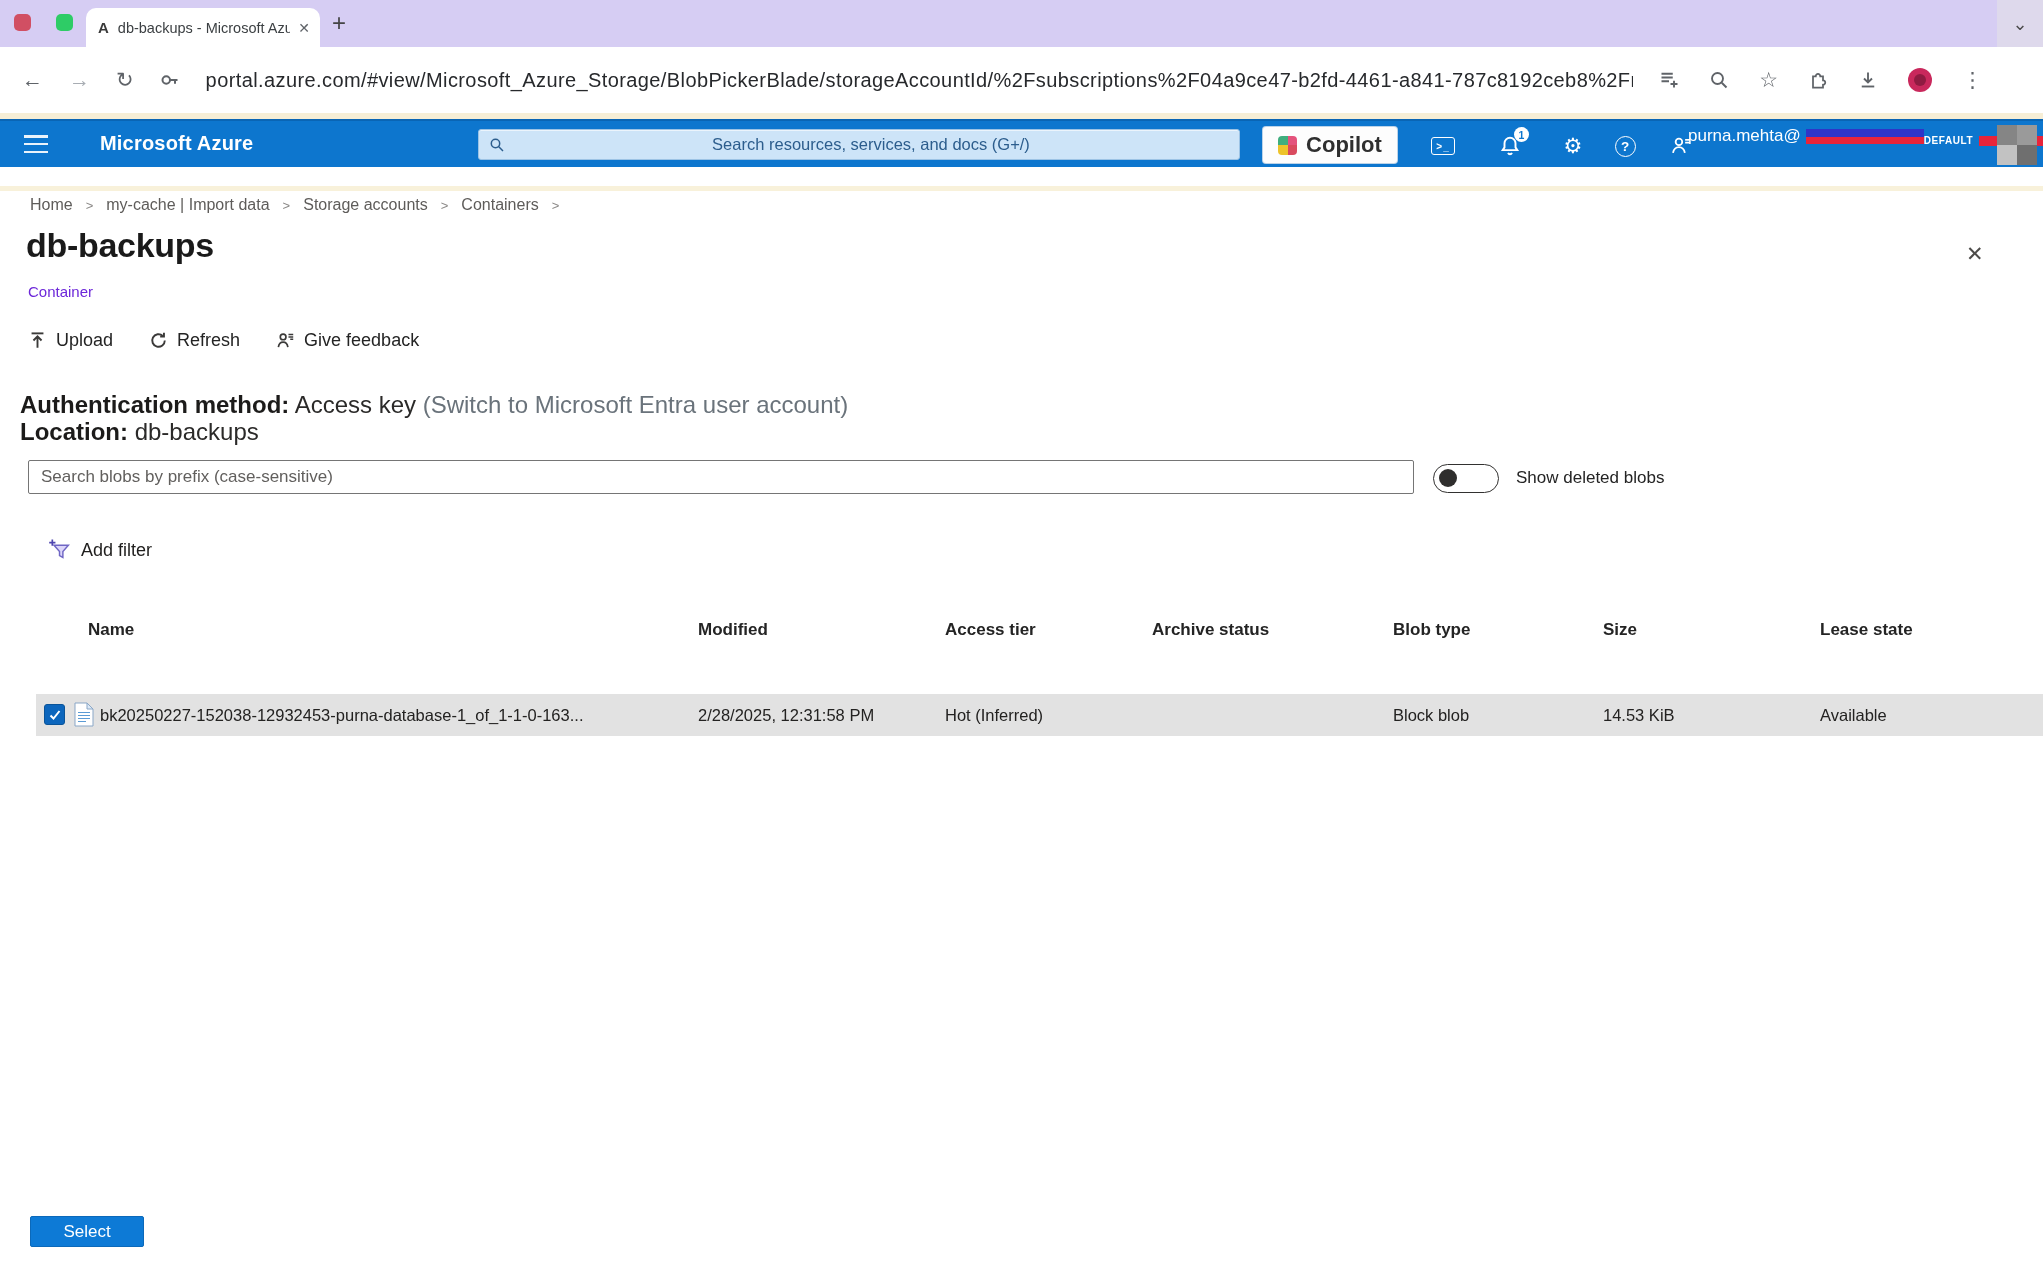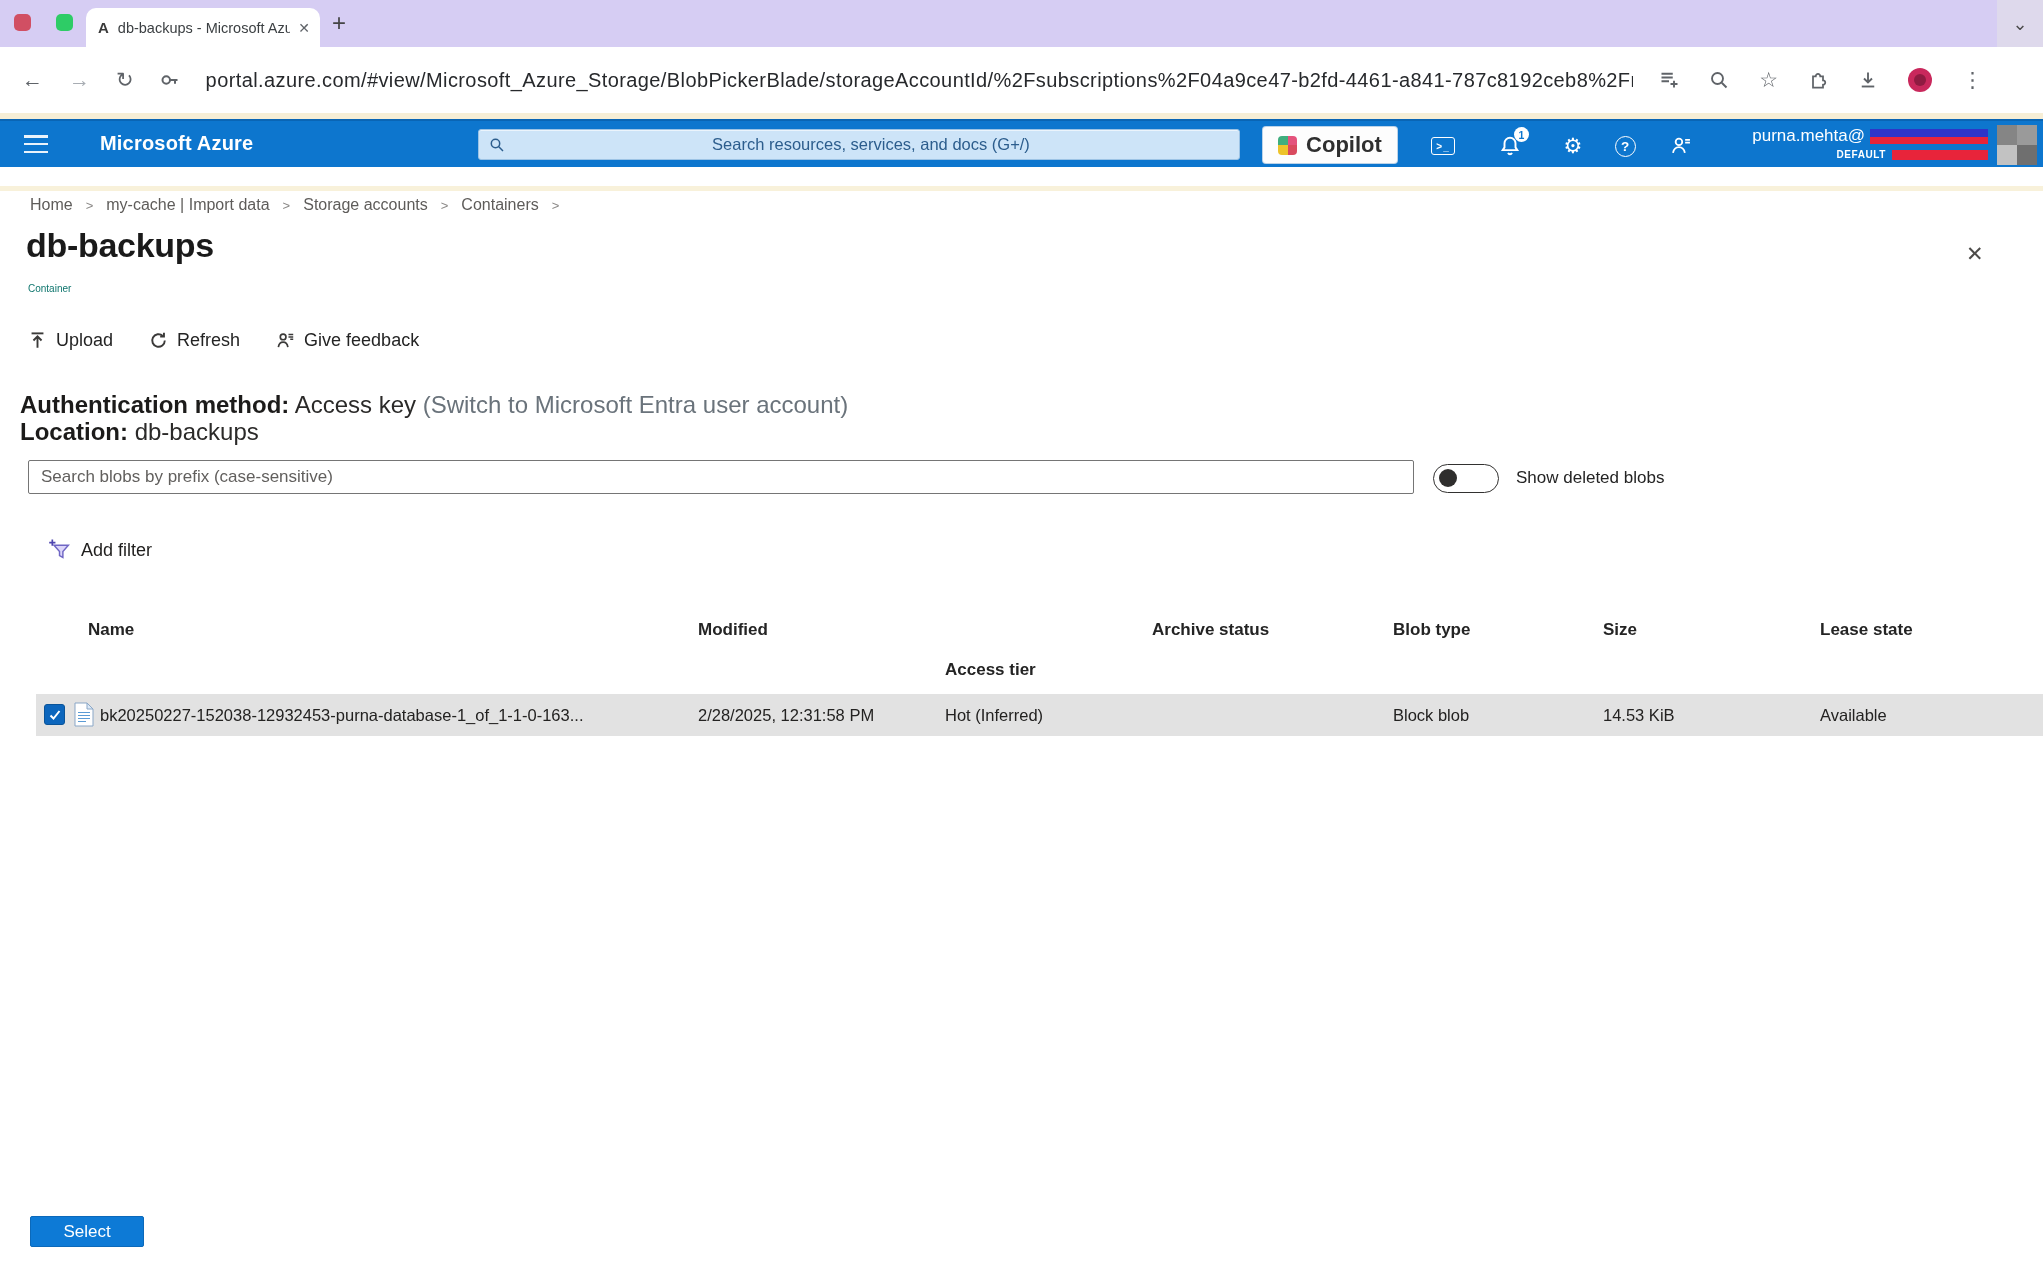--- a/index.html
+++ b/index.html
@@ -48,37 +48,37 @@
   .cplabel { font-size:22px; color:#2f2f2f; font-weight:600; }
   .azic { position:absolute; top:12px; width:26px; height:26px; display:flex; align-items:center; justify-content:center; color:#fff; }
   .cloudshell { left:1430px; }
   .cloudshell .termbox { width:24px; height:18px; border:1.6px solid #fff; border-radius:3px; font-size:10px; font-weight:bold; color:#fff; display:flex; align-items:center; justify-content:center; letter-spacing:1px; }
   .bellwrap { left:1497px; }
   .badge { position:absolute; top:-6px; right:-6px; width:15px; height:15px; border-radius:50%; background:#fff; color:#0d76ce; font-size:10.5px; font-weight:bold; display:flex; align-items:center; justify-content:center; }
   .gearic { left:1560px; font-size:21px; }
   .helpic { left:1612px; }
   .helpcirc { width:21px; height:21px; border:1.7px solid #fff; border-radius:50%; font-size:13.5px; font-weight:bold; color:#fff; display:flex; align-items:center; justify-content:center; }
   .fbic { left:1668px; }
-  .acct { position:absolute; right:55px; top:5px; width:300px; display:flex; flex-direction:column; align-items:flex-end; }
+  .acct { position:absolute; right:55px; top:5px; width:300px; display:flex; align-items:flex-end; }
   .acct .l1 { display:flex; align-items:center; gap:5px; }
   .acct .email { font-size:17px; color:#fff; }
   .redact1 { width:118px; height:15px; background:linear-gradient(#2e35c8 0 52%, #e8243a 52% 100%); }
   .acct .l2 { display:flex; align-items:center; gap:6px; margin-top:3px; }
   .acct .dir { font-size:10px; font-weight:bold; letter-spacing:0.6px; color:#fff; }
   .redact2 { width:96px; height:10px; background:#e8243a; }
   .pixavatar { position:absolute; right:6px; top:4px; width:40px; height:40px; background:
       conic-gradient(from 0deg at 50% 50%, #9a9a9a 0 25%, #6f6f6f 0 50%, #c2c2c2 0 75%, #858585 0 100%); }
 
   
   .breadcrumb { position:absolute; left:30px; top:196px; font-size:16px; color:#5e5c5a; display:flex; align-items:center; gap:13px; }
   .crumb { cursor:default; }
   .csep { color:#8a8886; font-size:13px; }
   .bladeclose { position:absolute; left:1966px; top:242px; font-size:21px; color:#4d4b49; }
   .pagetitle { position:absolute; left:26px; top:226px; font-size:34px; font-weight:600; color:#1a1a1a; letter-spacing:-0.3px; }
-  .subtitle { position:absolute; left:28px; top:283px; font-size:10px; color:#0f766e; }
+  .subtitle { position:absolute; left:28px; top:283px; font-size:15px; color:#6d28d9; }
 
   .toolbar { position:absolute; left:28px; top:330px; display:flex; align-items:center; gap:36px; }
   .tbtn { display:flex; align-items:center; gap:9px; font-size:18px; color:#242424; }
 
   .metaline { position:absolute; left:20px; font-size:24px; color:#2b2a29; }
   .metaline b { font-weight:bold; color:#1c1b1a; }
   .metaline .mlink { color:#6a737b; }
   .auth { top:391px; }
   .loc { top:418px; }
 
@@ -87,21 +87,21 @@
   .blobsearch input::placeholder { color:#615f5d; opacity:1; }
 
   .toggle { position:absolute; left:1433px; top:464px; width:66px; height:29px; border:1.6px solid #323130; border-radius:15px; background:#fff; }
   .knob { position:absolute; left:5px; top:4px; width:18px; height:18px; border-radius:50%; background:#2f2e2d; }
   .togglelabel { position:absolute; left:1516px; top:468px; font-size:17px; color:#242424; }
 
   .addfilter { position:absolute; left:48px; top:538px; display:flex; align-items:center; gap:9px; font-size:18px; color:#1f1e1d; }
 
   .thead { position:absolute; top:620px; height:30px; left:0; width:2043px; }
   .th { position:absolute; font-size:17px; font-weight:600; color:#242424; white-space:nowrap; }
-  .th.c0{left:88px;} .th.c1{left:698px;} .th.c2{left:945px;margin-top:40px;} .th.c3{left:1152px;}
+  .th.c0{left:88px;} .th.c1{left:698px;} .th.c2{left:945px;} .th.c3{left:1152px;}
   .th.c4{left:1393px;} .th.c5{left:1603px;} .th.c6{left:1820px;text-align:right;}
 
   .brow { position:absolute; left:36px; top:694px; width:2007px; height:42px; background:#e2e2e2;padding-left:27px; }
   .brow .cell { position:absolute; top:0; height:42px; line-height:42px; font-size:16.5px; color:#232221; white-space:nowrap; }
   .cbx { position:absolute; left:8px; top:10px; width:21px; height:21px; background:#0c66bd; border:1px solid #0a5499; border-radius:3px; display:flex; align-items:center; justify-content:center; }
   .blobicon { position:absolute; left:38px; top:8px; }
   .cell.name { left:64px; width:566px; overflow:hidden; }
   .cell.mod { left:662px; }
   .cell.tier { left:909px; }
   .cell.arch { left:1116px; }

